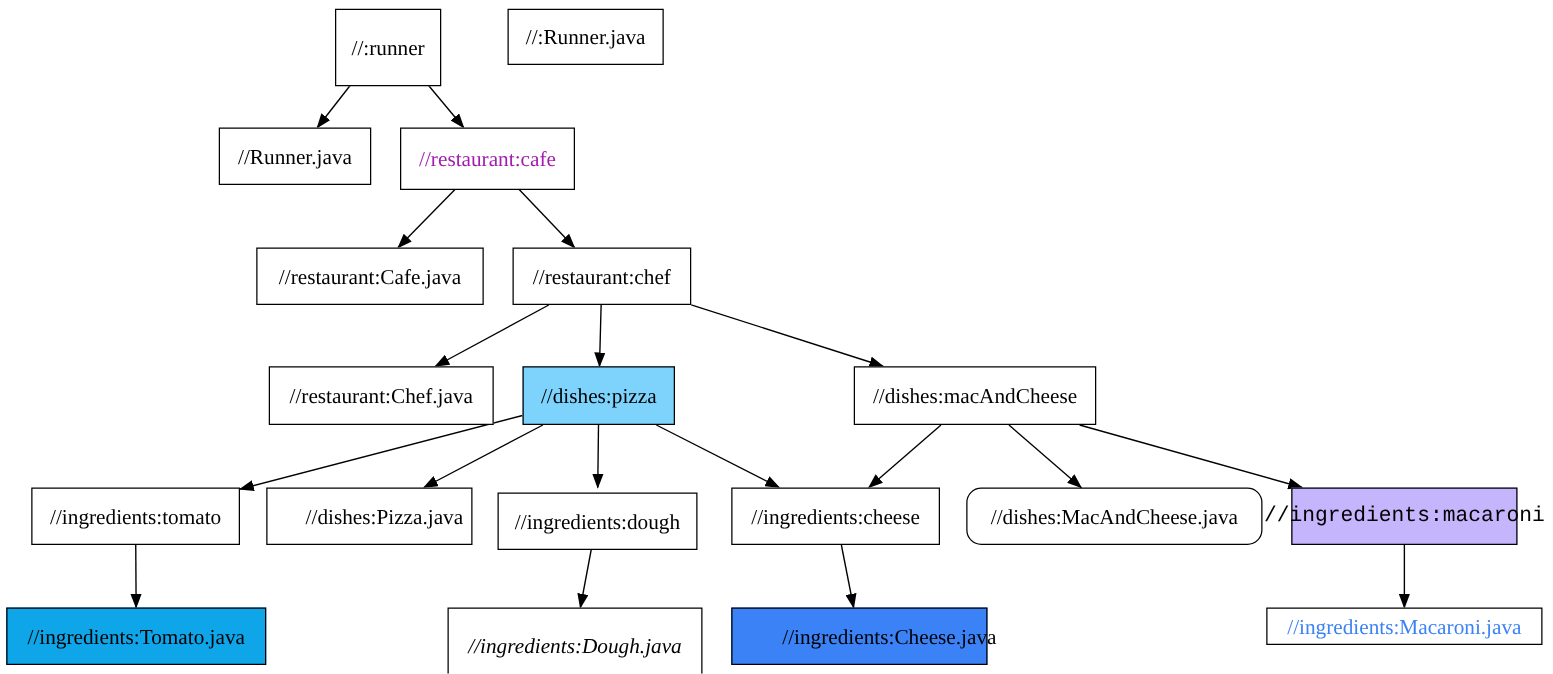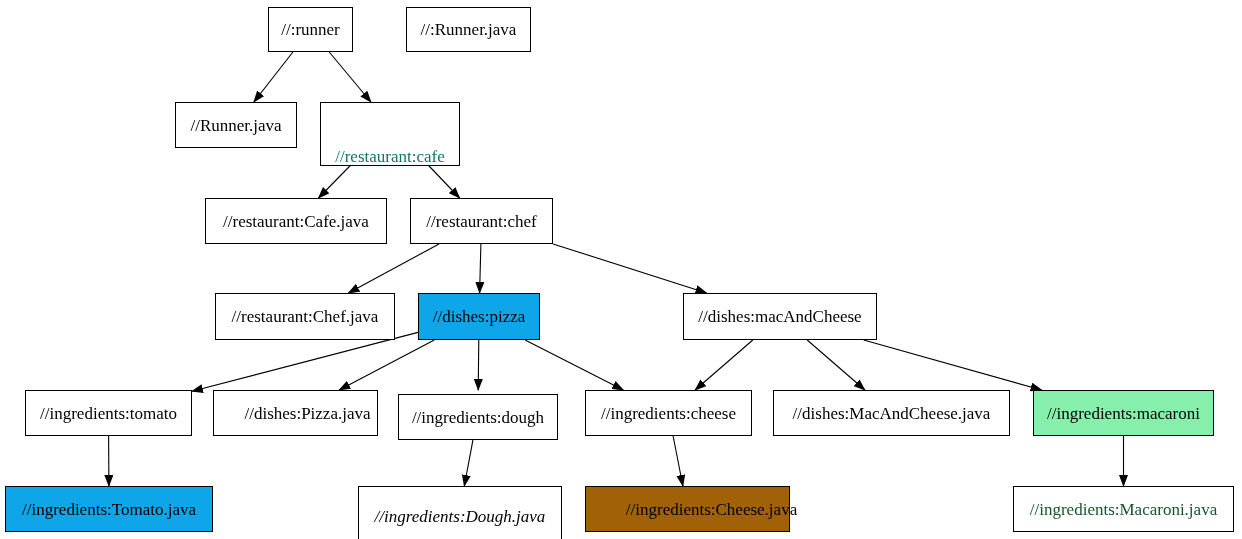--- a/index.html
+++ b/index.html
@@ -60,71 +60,71 @@
       <line x1="525.1" y1="340.0" x2="623.3" y2="390.0" stroke="#000000" stroke-width="1.1" marker-end="url(#arrowhead)"></line>
       <line x1="752.8" y1="340.0" x2="695.1" y2="390.0" stroke="#000000" stroke-width="1.1" marker-end="url(#arrowhead)"></line>
       <line x1="807.2" y1="340.0" x2="864.9" y2="390.0" stroke="#000000" stroke-width="1.1" marker-end="url(#arrowhead)"></line>
       <line x1="863.7" y1="340.0" x2="1041.6" y2="390.0" stroke="#000000" stroke-width="1.1" marker-end="url(#arrowhead)"></line>
       <line x1="108.6" y1="436.0" x2="108.9" y2="486.0" stroke="#000000" stroke-width="1.1" marker-end="url(#arrowhead)"></line>
       <line x1="473.7" y1="436.0" x2="464.3" y2="486.0" stroke="#000000" stroke-width="1.1" marker-end="url(#arrowhead)"></line>
       <line x1="673.1" y1="436.0" x2="682.9" y2="486.0" stroke="#000000" stroke-width="1.1" marker-end="url(#arrowhead)"></line>
       <line x1="1123.5" y1="436.0" x2="1123.5" y2="486.0" stroke="#000000" stroke-width="1.1" marker-end="url(#arrowhead)"></line>
     </svg>
   <div id="node-layer">
-      <div class="node" style="left: 268px; top: 7px; width: 85px; height: 45px; border-color: rgb(0, 0, 0); background: rgb(255, 255, 255); color: rgb(0, 0, 0);">
+      <div class="node" style="left: 268px; top: 7px; width: 85px; height: 62px; border-color: rgb(0, 0, 0); background: rgb(255, 255, 255); color: rgb(0, 0, 0);">
         <span>//:runner</span>
       </div>
       <div class="node" style="left: 378px; top: 7px; width: 125px; height: 45px; border-color: rgb(0, 0, 0); background: rgb(255, 255, 255); color: rgb(0, 0, 0); margin-left: 28px;">
         <span>//:Runner.java</span>
       </div>
       <div class="node" style="left: 175px; top: 102px; width: 122px; height: 46px; border-color: rgb(0, 0, 0); background: rgb(255, 255, 255); color: rgb(0, 0, 0);">
         <span>//Runner.java</span>
       </div>
-      <div class="node" style="left: 320px; top: 102px; width: 140px; height: 64px; border-color: rgb(0, 0, 0); background: rgb(255, 255, 255); color: #0f766e; align-items: flex-end;">
+      <div class="node" style="left: 320px; top: 102px; width: 140px; height: 50px; border-color: rgb(0, 0, 0); background: rgb(255, 255, 255); color: #a21caf;">
         <span>//restaurant:cafe</span>
       </div>
       <div class="node" style="left: 205px; top: 198px; width: 182px; height: 46px; border-color: rgb(0, 0, 0); background: rgb(255, 255, 255); color: rgb(0, 0, 0);">
         <span>//restaurant:Cafe.java</span>
       </div>
       <div class="node" style="left: 410px; top: 198px; width: 143px; height: 46px; border-color: rgb(0, 0, 0); background: rgb(255, 255, 255); color: rgb(0, 0, 0);">
         <span>//restaurant:chef</span>
       </div>
       <div class="node" style="left: 215px; top: 293px; width: 180px; height: 47px; border-color: rgb(0, 0, 0); background: rgb(255, 255, 255); color: rgb(0, 0, 0);">
         <span>//restaurant:Chef.java</span>
       </div>
-      <div class="node" style="left: 418px; top: 293px; width: 122px; height: 47px; border-color: rgb(0, 0, 0); background: #0ea5e9; color: rgb(0, 0, 0);">
+      <div class="node" style="left: 418px; top: 293px; width: 122px; height: 47px; border-color: rgb(0, 0, 0); background: #7dd3fc; color: rgb(0, 0, 0);">
         <span>//dishes:pizza</span>
       </div>
       <div class="node" style="left: 683px; top: 293px; width: 194px; height: 47px; border-color: rgb(0, 0, 0); background: rgb(255, 255, 255); color: rgb(0, 0, 0);">
         <span>//dishes:macAndCheese</span>
       </div>
       <div class="node" style="left: 25px; top: 390px; width: 167px; height: 46px; border-color: rgb(0, 0, 0); background: rgb(255, 255, 255); color: rgb(0, 0, 0);">
         <span>//ingredients:tomato</span>
       </div>
       <div class="node" style="left: 213px; top: 390px; width: 165px; height: 46px; border-color: rgb(0, 0, 0); background: rgb(255, 255, 255); color: rgb(0, 0, 0); padding-left: 24px;">
         <span>//dishes:Pizza.java</span>
       </div>
       <div class="node" style="left: 398px; top: 394px; width: 160px; height: 46px; border-color: rgb(0, 0, 0); background: rgb(255, 255, 255); color: rgb(0, 0, 0);">
         <span>//ingredients:dough</span>
       </div>
       <div class="node" style="left: 585px; top: 390px; width: 167px; height: 46px; border-color: rgb(0, 0, 0); background: rgb(255, 255, 255); color: rgb(0, 0, 0);">
         <span>//ingredients:cheese</span>
       </div>
-      <div class="node" style="left: 773px; top: 390px; width: 237px; height: 46px; border-color: rgb(0, 0, 0); background: rgb(255, 255, 255); color: rgb(0, 0, 0);">
+      <div class="node" style="left: 773px; top: 390px; width: 237px; height: 46px; border-color: rgb(0, 0, 0); background: rgb(255, 255, 255); color: rgb(0, 0, 0); border-radius: 12px;">
         <span>//dishes:MacAndCheese.java</span>
       </div>
-      <div class="node" style="left: 1033px; top: 390px; width: 181px; height: 46px; border-color: rgb(0, 0, 0); background: #86efac; color: rgb(0, 0, 0);">
+      <div class="node" style="left: 1033px; top: 390px; width: 181px; height: 46px; border-color: rgb(0, 0, 0); background: #c4b5fd; color: rgb(0, 0, 0); font-family: Liberation Mono, monospace;">
         <span>//ingredients:macaroni</span>
       </div>
       <div class="node" style="left: 5px; top: 486px; width: 208px; height: 46px; border-color: rgb(0, 0, 0); background: #0ea5e9; color: rgb(0, 0, 0);">
         <span>//ingredients:Tomato.java</span>
       </div>
       <div class="node" style="left: 358px; top: 486px; width: 204px; height: 60px; border-color: rgb(0, 0, 0); background: rgb(255, 255, 255); color: rgb(0, 0, 0); font-style: italic;">
         <span>//ingredients:Dough.java</span>
       </div>
-      <div class="node" style="left: 585px; top: 486px; width: 205px; height: 46px; border-color: rgb(0, 0, 0); background: #a16207; color: rgb(0, 0, 0); padding-left: 48px;">
+      <div class="node" style="left: 585px; top: 486px; width: 205px; height: 46px; border-color: rgb(0, 0, 0); background: #3b82f6; color: rgb(0, 0, 0); padding-left: 48px;">
         <span>//ingredients:Cheese.java</span>
       </div>
-      <div class="node" style="left: 1013px; top: 486px; width: 221px; height: 46px; border-color: rgb(0, 0, 0); background: rgb(255, 255, 255); color: #14532d;">
+      <div class="node" style="left: 1013px; top: 486px; width: 221px; height: 30px; border-color: rgb(0, 0, 0); background: rgb(255, 255, 255); color: #3b82f6;">
         <span>//ingredients:Macaroni.java</span>
       </div>
     </div>
 </div>
 
 </body></html>

